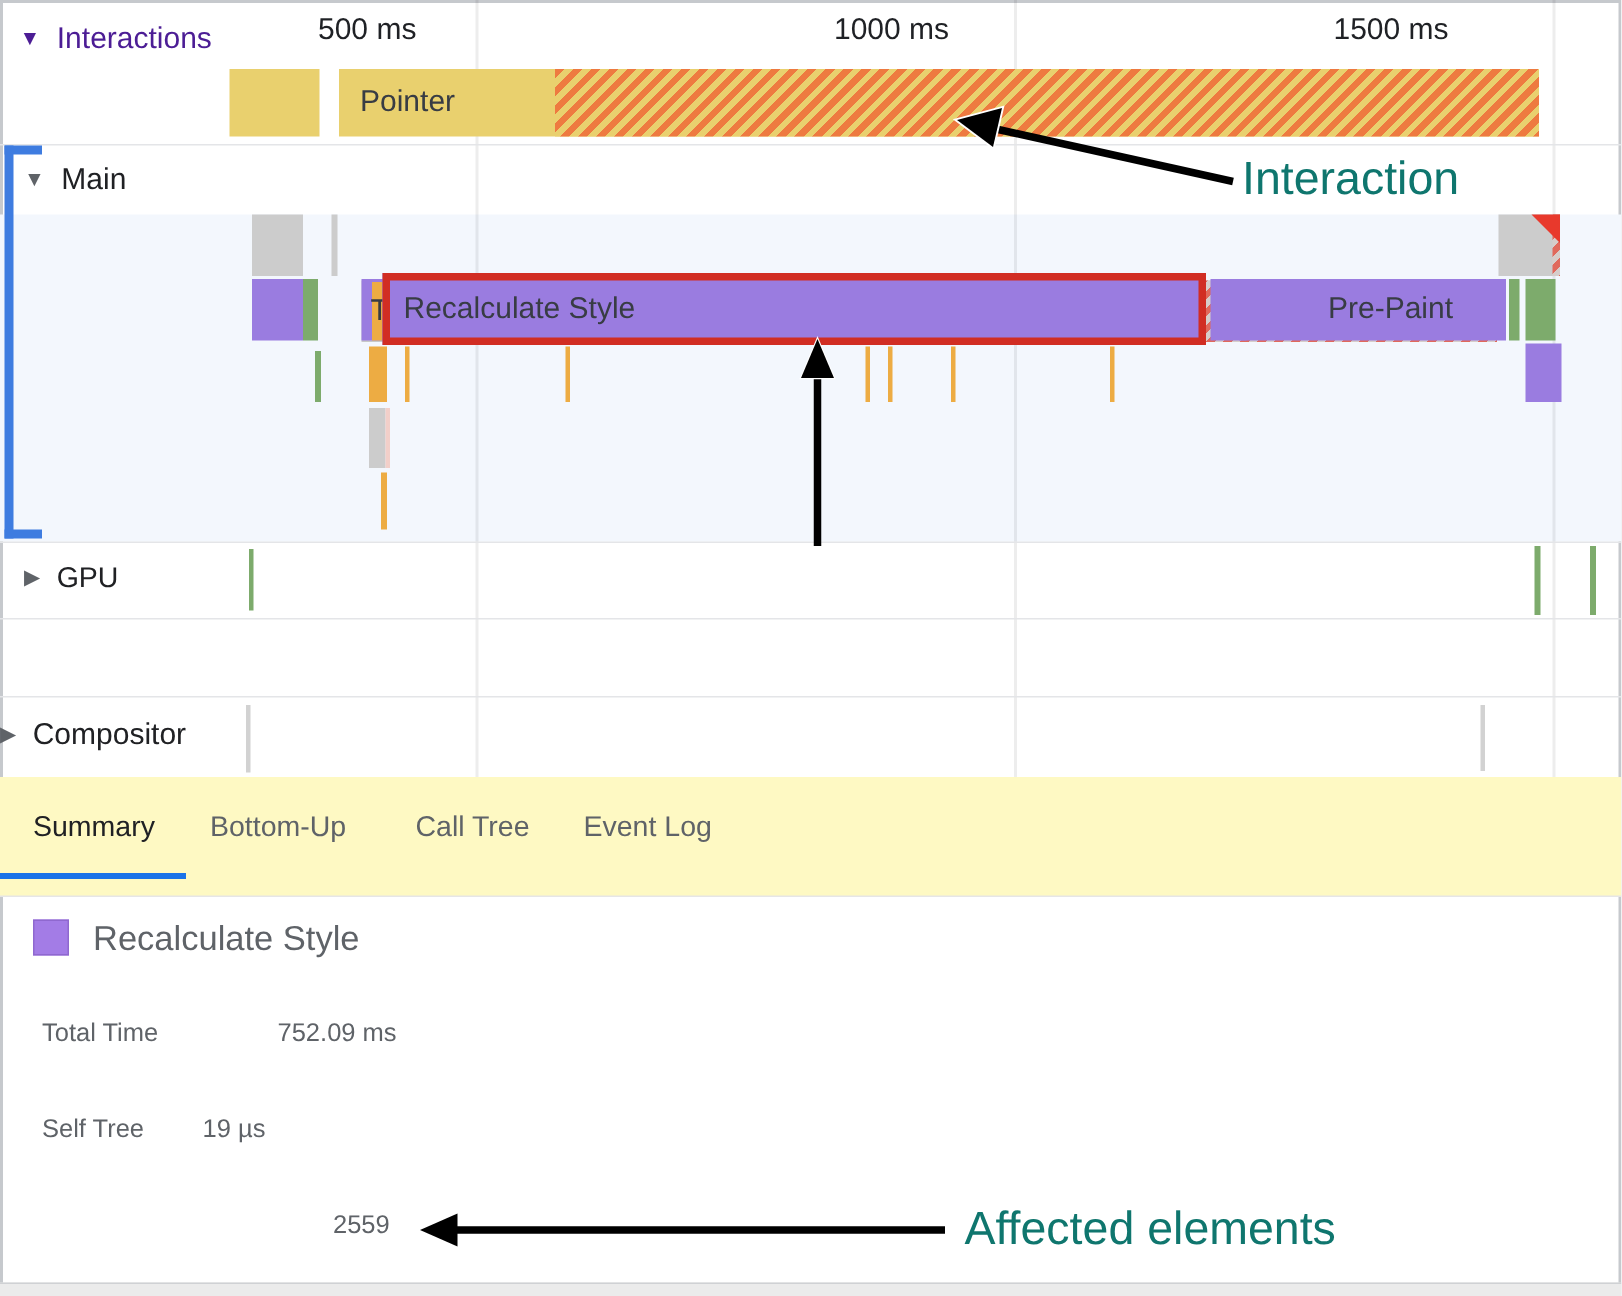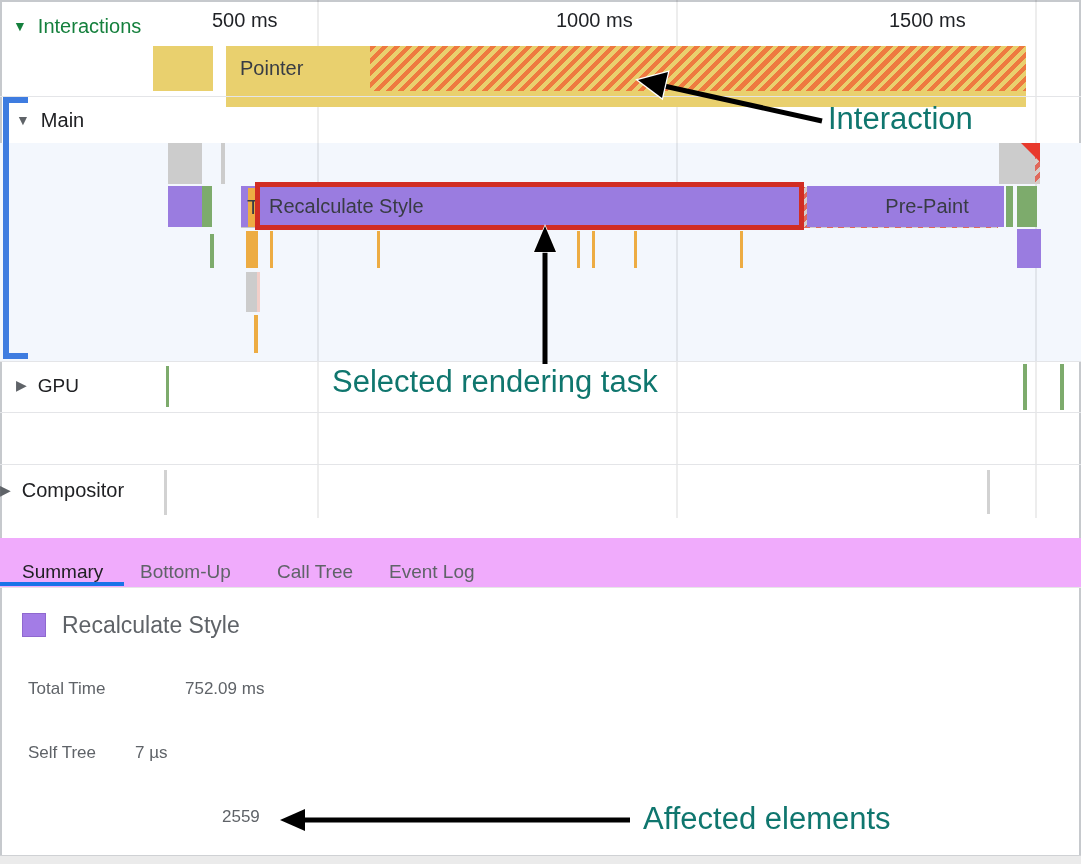--- a/index.html
+++ b/index.html
@@ -18,29 +18,29 @@
   .purple{background:var(--event-purple,#9a7ce0);padding-left:24px;}
   .green{background:var(--event-green,#7dab6c);}
   .orange{background:var(--marker-orange,#edac43);}
   .grayblock{background:#cccccc;}
   .corner-tri{position:absolute;top:0;right:0;width:0;height:0;
     border-left:19px solid transparent;border-top:19px solid var(--warning-red,#e8392c);}
   .gridline{position:absolute;top:0;width:2px;height:518px;background:rgba(0,0,0,0.07);}
   .hsep{position:absolute;left:0;width:1081px;height:1px;background:#e4e5e8;}
   .track-head{position:absolute;font-size:20px;color:#202124;white-space:nowrap;}
   .track-head .tri{display:inline-block;font-size:14px;color:#5f6368;margin-right:11px;transform:translateY(-2px);}
-  .track-head.dim, .track-head.dim .tri{color:#15803d;}
+  .track-head.dim, .track-head.dim .tri{color:#4c1d95;}
   .bar-label{font-size:20px;color:#383c44;white-space:nowrap;position:relative;z-index:2;}
   .ruler-label{position:absolute;top:9px;font-size:20px;color:#1f2125;white-space:nowrap;}
   .main-bg{position:absolute;left:0;top:143px;width:1081px;height:218px;background:var(--main-highlight,#f3f7fd);}
   .bracket{background:var(--track-select-blue,#3e7ce0);}
   .selected-box{position:absolute;left:255px;top:182px;width:549px;height:48px;
     border:5px solid var(--selection-red,#d12d23);background:var(--event-purple,#9a7ce0);box-sizing:border-box;z-index:3;}
   .selected-box .bar-label{line-height:38px;padding-left:9px;}
-  .tabbar{position:absolute;left:0;top:518px;width:1081px;height:50px;background:#f0abfc;border-bottom:1px solid #e6e6e6;box-sizing:border-box;margin-top:20px;}
+  .tabbar{position:absolute;left:0;top:518px;width:1081px;height:80px;background:#fef9c3;border-bottom:1px solid #e6e6e6;box-sizing:border-box;}
   .tab{position:absolute;top:0;height:68px;line-height:68px;font-size:19px;color:#5f6368;white-space:nowrap;cursor:default;}
   .tab.active{color:#202124;}
   .tab-underline{position:absolute;left:0;top:582px;width:124px;height:4px;background:var(--tab-accent-blue,#1a73e8);}
   .sum-text{position:absolute;font-size:17px;color:#5f6368;white-space:nowrap;}
   .sum-title{position:absolute;font-size:23px;color:#5f6368;white-space:nowrap;}
   .swatch{position:absolute;left:22px;top:613px;width:24px;height:24px;background:#a37ce6;border:1px solid #8f68cf;box-sizing:border-box;}
   .annotation{position:absolute;font-size:31px;color:#0f766e;white-space:nowrap;z-index:6;}
   .bottom-strip{position:absolute;left:0;top:855px;width:1081px;height:9px;background:#ebebeb;border-top:1px solid #cfd1d4;box-sizing:border-box;}
   svg.arrows{position:absolute;left:0;top:0;z-index:5;pointer-events:none;}
 </style>
@@ -56,21 +56,21 @@
   <div class="gridline" style="left:1035px"></div>
 
   <span class="ruler-label" style="left:212px">500 ms</span>
   <span class="ruler-label" style="left:556px">1000 ms</span>
   <span class="ruler-label" style="left:889px">1500 ms</span>
 
   <div class="track-head dim" style="left:13px;top:15px">
     <span class="tri">▼</span><span>Interactions</span>
   </div>
   <div class="bar yellow" style="left:153px;top:46px;width:60px;height:45px"></div>
-  <div class="bar yellow" style="left:226px;top:46px;width:800px;height:61px">
+  <div class="bar yellow" style="left:226px;top:46px;width:800px;height:45px">
     <div class="bar hatch-orange" style="left:144px;top:0;right:0;height:45px"></div>
     <div class="bar-label" style="line-height:45px;padding-left:14px">Pointer</div>
   </div>
   <div class="hsep" style="top:96px"></div>
 
   <div class="abs bracket" style="left:3px;top:97px;width:6px;height:262px"></div>
   <div class="abs bracket" style="left:3px;top:97px;width:25px;height:6px"></div>
   <div class="abs bracket" style="left:3px;top:353px;width:25px;height:6px"></div>
 
   <div class="track-head" style="left:16px;top:109px">
@@ -144,28 +144,27 @@
   </div>
   <div class="tab-underline"></div>
 
   <div class="swatch"></div>
   <div class="sum-title" style="left:62px;top:612px">Recalculate Style</div>
 
   <div class="sum-text" style="left:28px;top:679px">Total Time</div>
   <div class="sum-text" style="left:185px;top:679px">752.09 ms</div>
 
   <div class="sum-text" style="left:28px;top:743px">Self Tree</div>
-  <div class="sum-text" style="left:135px;top:743px">7 µs</div>
+  <div class="sum-text" style="left:135px;top:743px">19 µs</div>
 
   <div class="sum-text" style="left:222px;top:807px">2559</div>
 
   <div class="bottom-strip"></div>
 
   <div class="annotation" style="left:828px;top:101px">Interaction</div>
-  <div class="annotation" style="left:332px;top:364px">Selected rendering task</div>
   <div class="annotation" style="left:643px;top:801px">Affected elements</div>
 
   <svg class="arrows" width="1081" height="864" viewBox="0 0 1081 864">
 
     <g>
       <line x1="822" y1="121" x2="664" y2="86" stroke="#000" stroke-width="5"></line>
       <polygon points="638,80 668,72 662,98" fill="#000" stroke="#fff" stroke-width="2.5" paint-order="stroke"></polygon>
     </g>
 
     <g>

